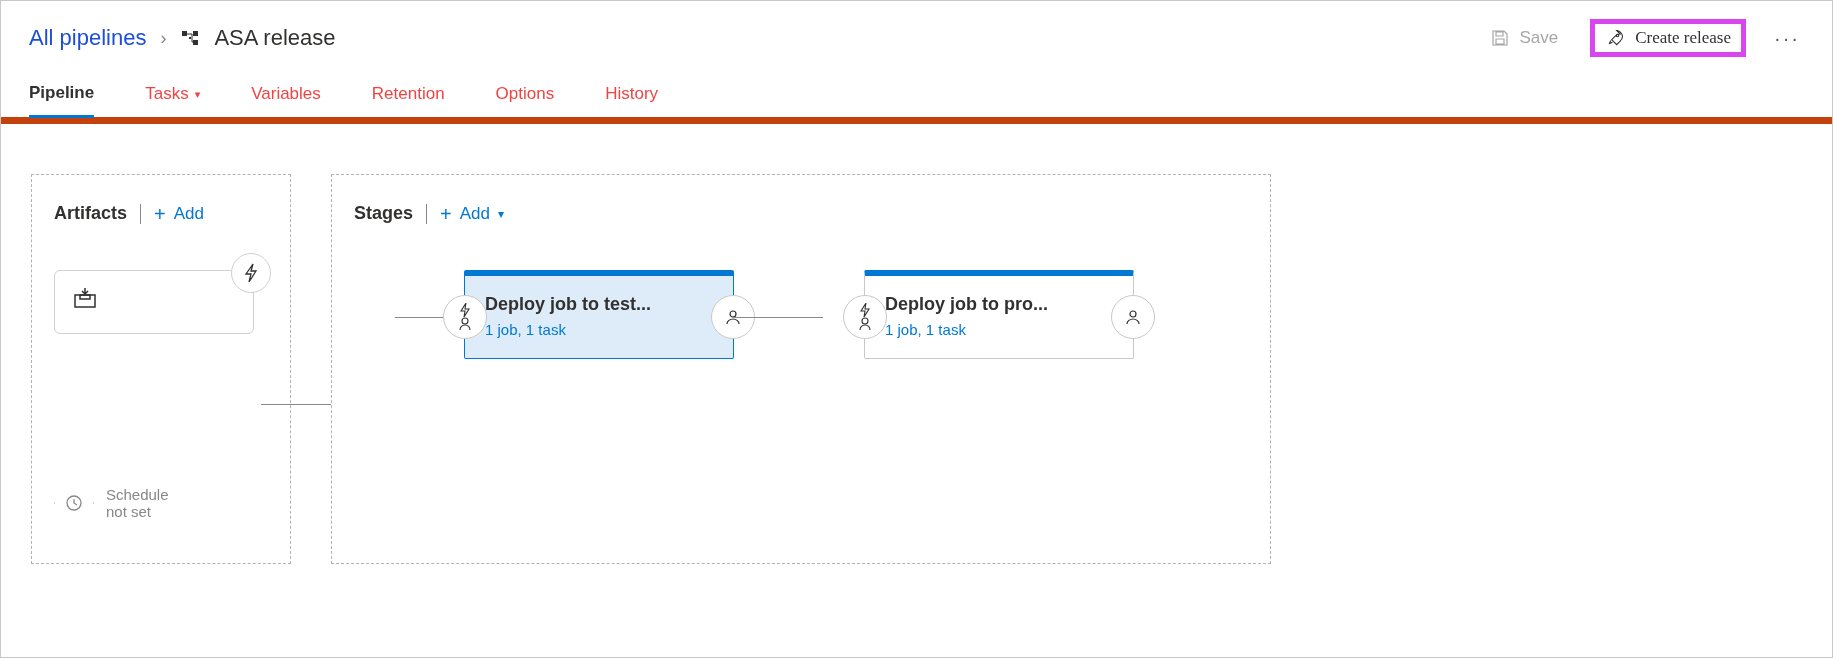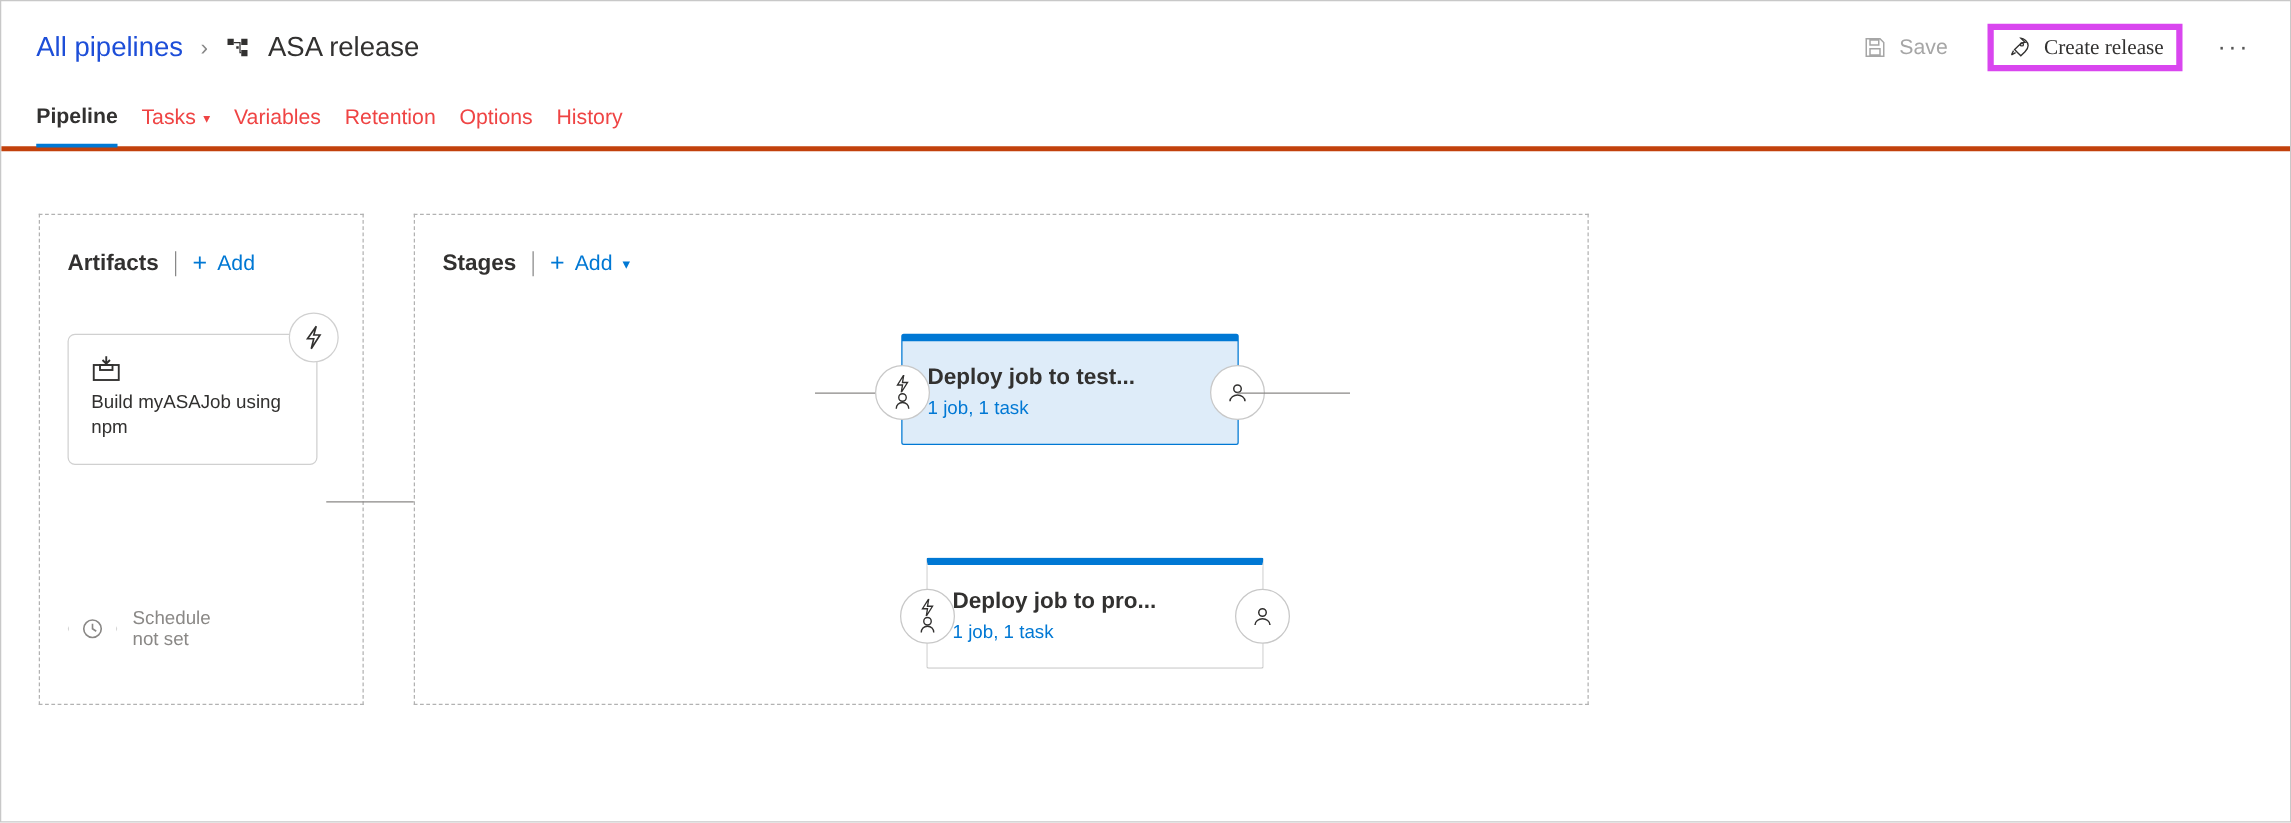--- a/index.html
+++ b/index.html
@@ -47,23 +47,23 @@
       padding: 6px 8px;
     }
     .action-btn.disabled { color: #a6a6a6; cursor: default; }
     .highlight-box { border: 5px solid #d946ef; padding: 4px 10px; font-family: Liberation Serif, serif; }
     .ellipsis { font-size: 20px; color: #555; letter-spacing: 2px; cursor: pointer; padding: 0 4px; }
 
     
     .tabbar {
       display: flex;
       align-items: center;
-      gap: 19px;
+      gap: 51px;
       padding: 10px 28px 0 28px;
-      border-bottom: 4px solid #c2410c;
+      border-bottom: 7px solid #c2410c;
       font-size: 17px;
     }
     .tab {
       padding: 6px 0 12px 0;
       color: #ef4444;
       cursor: pointer;
       display: flex;
       align-items: center;
       gap: 6px;
     }
@@ -150,21 +150,20 @@
       background: #fff;
     }
 
     
     .stage-row {
       display: flex;
       align-items: center;
       gap: 90px;
       margin-top: 12px;
       position: relative;
-      flex-direction: column;
     }
     .stage-card {
       position: relative;
       width: 270px;
       border: 1px solid #c8c8c8;
       border-top: 6px solid #0078d4;
       border-radius: 2px;
       background: #fff;
       padding: 18px 20px 20px 20px;
     }
@@ -294,21 +293,20 @@
             </svg>
         </span>
       </div>
       <div class="artifact-icon">
         <svg width="24" height="22" viewBox="0 0 24 22">
             <rect x="2" y="8" width="20" height="12" fill="none" stroke="#323130" stroke-width="1.5"></rect>
             <rect x="7" y="8" width="10" height="4" fill="none" stroke="#323130" stroke-width="1.5"></rect>
             <path d="M12 1v5M9 4l3 3 3-3" fill="none" stroke="#323130" stroke-width="1.5"></path>
           </svg>
       </div>
-      <div class="artifact-text">Build myASAJob using npm</div>
     </div>
 
     <div class="schedule">
       <div class="hexagon">
         <svg width="18" height="18" viewBox="0 0 18 18">
             <circle cx="9" cy="9" r="7" fill="none" stroke="#8a8886" stroke-width="1.3"></circle>
             <path d="M9 5v4l3 2" fill="none" stroke="#8a8886" stroke-width="1.3"></path>
           </svg>
       </div>
       <div>

